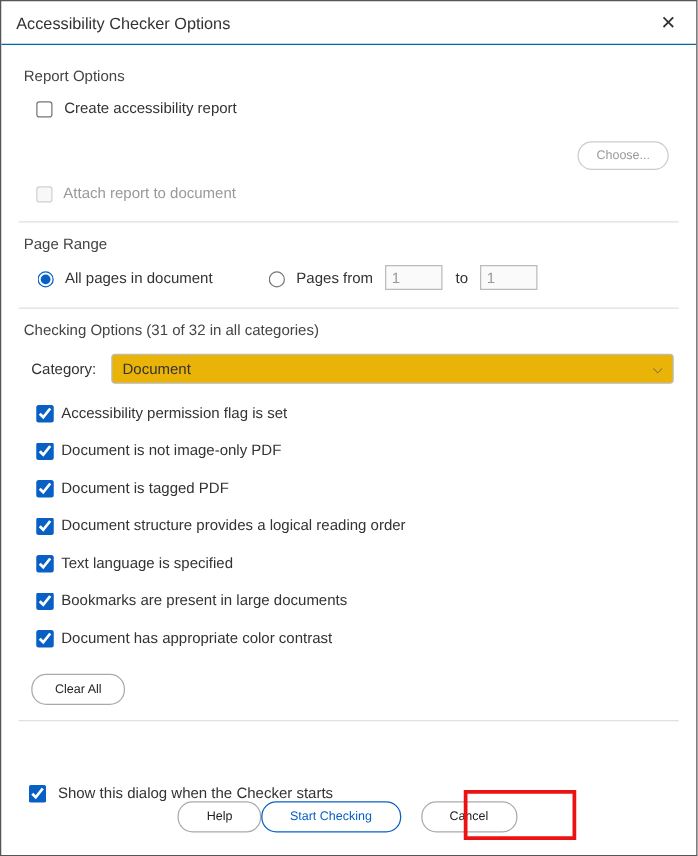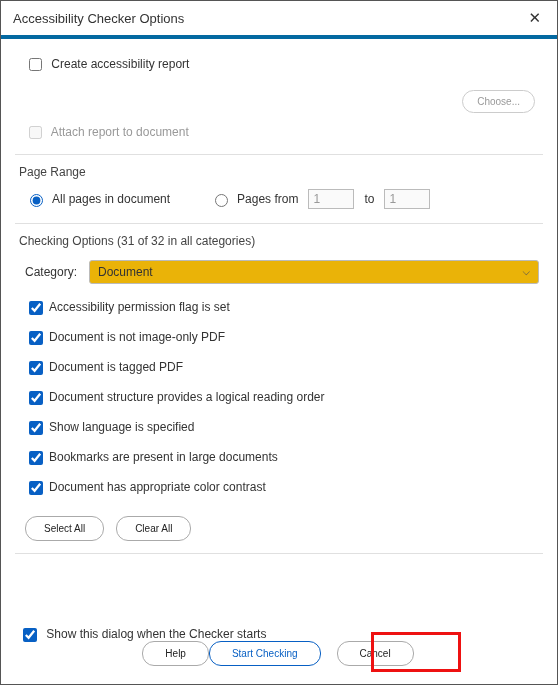--- a/index.html
+++ b/index.html
@@ -13,21 +13,21 @@
     height: 685px;
     border: 1px solid #555;
     position: relative;
     overflow: hidden;
   }
   .titlebar {
     display: flex;
     justify-content: space-between;
     align-items: center;
     padding: 6px 8px 6px 12px;
-    border-bottom: 4px solid #0369a1;
+    border-bottom: 1px solid #0369a1;
     font-size: 13px;
   }
   .titlebar .close {
     font-size: 15px;
     padding: 2px 8px;
     cursor: pointer;
     color: #333;
   }
   .content {
     padding: 10px 18px 12px 18px;
@@ -156,20 +156,21 @@
 </head>
 <body>
 
 <div class="titlebar">
   <span>Accessibility Checker Options</span>
   <span class="close">✕</span>
 </div>
 
 <div class="content">
 
+  <div class="group-legend">Report Options</div>
   <div class="checkbox" style="margin-left:6px;">
     <input type="checkbox" style="">
     <span>Create accessibility report</span>
   </div>
   <div class="choose-row">
     <button disabled="">Choose...</button>
   </div>
   <div class="checkbox disabled" style="margin-left:6px;">
     <input type="checkbox" disabled="" style="">
     <span>Attach report to document</span>
@@ -204,27 +205,26 @@
       <span>Document</span>
       <span class="chev">⌵</span>
     </div>
   </div>
 
   <div class="check-list">
     <div class="checkbox"><input type="checkbox" class="blue" checked="" style=""><span>Accessibility permission flag is set</span></div>
     <div class="checkbox"><input type="checkbox" class="blue" checked="" style=""><span>Document is not image-only PDF</span></div>
     <div class="checkbox"><input type="checkbox" class="blue" checked="" style=""><span>Document is tagged PDF</span></div>
     <div class="checkbox"><input type="checkbox" class="blue" checked="" style=""><span>Document structure provides a logical reading order</span></div>
-    <div class="checkbox"><input type="checkbox" class="blue" checked="" style=""><span>Show language is specified</span></div>
+    <div class="checkbox"><input type="checkbox" class="blue" checked="" style=""><span>Text language is specified</span></div>
     <div class="checkbox"><input type="checkbox" class="blue" checked="" style=""><span>Bookmarks are present in large documents</span></div>
     <div class="checkbox"><input type="checkbox" class="blue" checked="" style=""><span>Document has appropriate color contrast</span></div>
   </div>
 
   <div class="btn-row">
-    <button>Select All</button>
     <button>Clear All</button>
   </div>
 
   <div class="sep"></div>
 </div>
 
 <div class="footer-check checkbox">
   <input type="checkbox" class="blue" checked="" style="">
   <span>Show this dialog when the Checker starts</span>
 </div>

